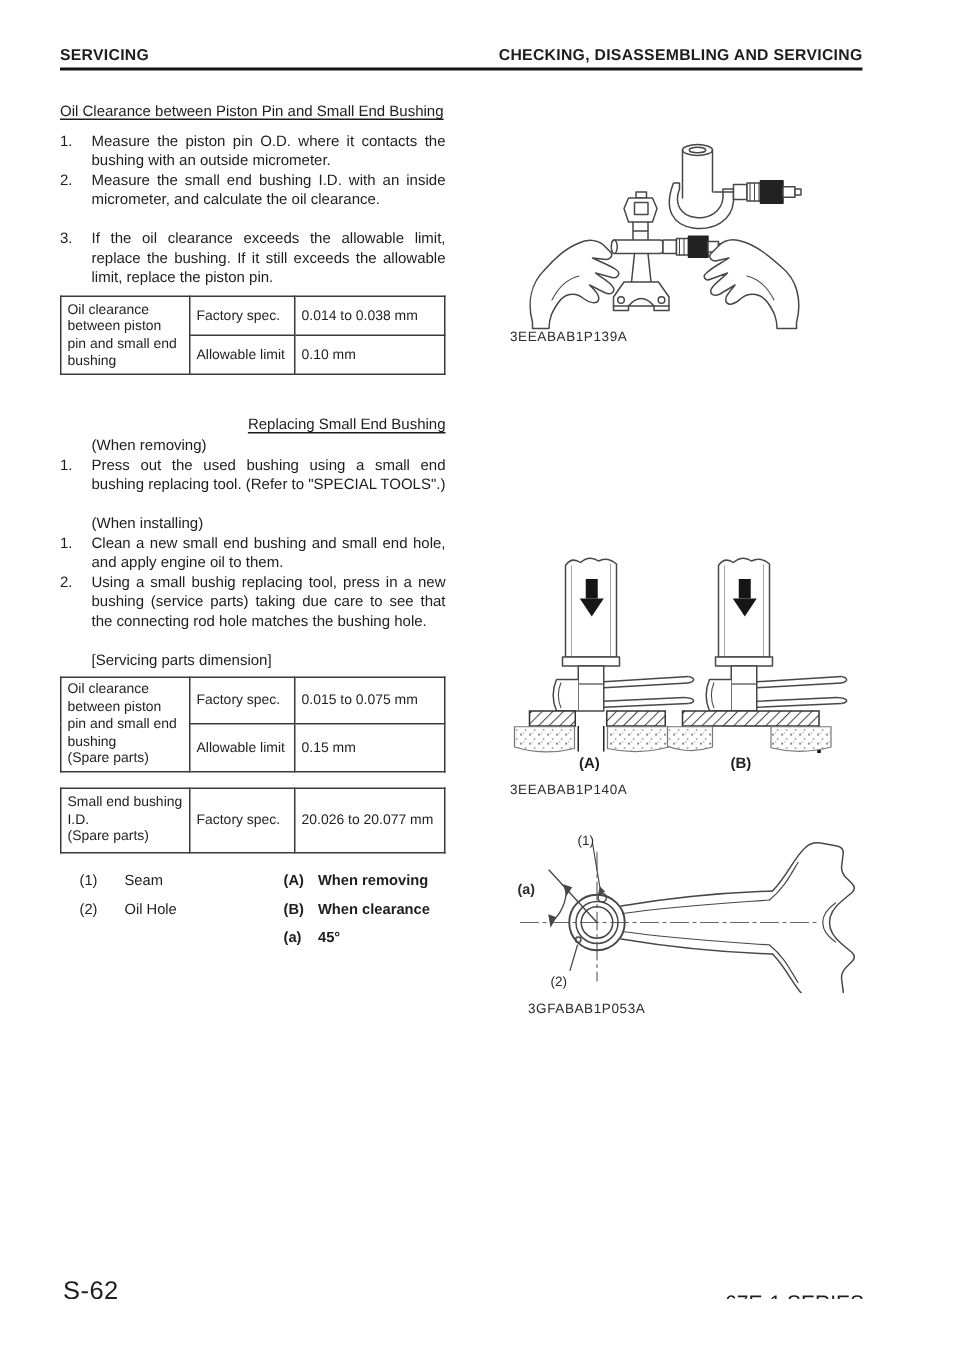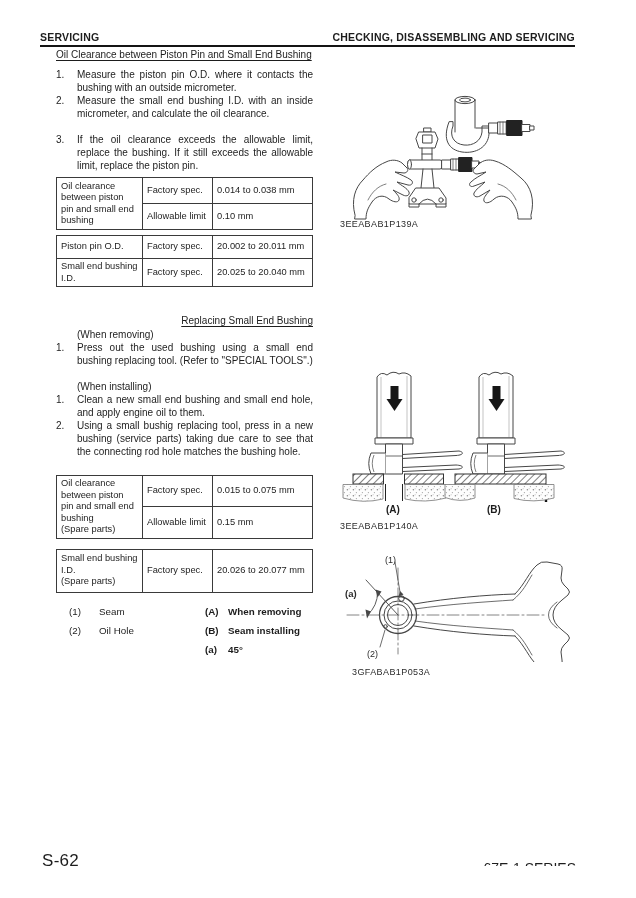--- a/index.html
+++ b/index.html
@@ -6,21 +6,21 @@
   .page {
     position:relative; width:636px; height:866px; background:#ffffff;
     font-family:"Liberation Sans","DejaVu Sans",sans-serif; color:#1d1d1d;
     overflow:hidden;
   }
   
   .hdr-left  { position:absolute; left:40px;  top:31px; font-size:10.5px; font-weight:bold; letter-spacing:.2px; }
   .hdr-right { position:absolute; right:61px; top:31px; font-size:10.5px; font-weight:bold; letter-spacing:.2px;text-align:right; }
   .hdr-rule  { position:absolute; left:40px;  top:45px; width:535px; height:2px; background:#141414; }
   
-  .col-left { position:absolute; left:40px; top:48px; width:257px; font-size:10px; line-height:13px;margin-left:16px; }
+  .col-left { position:absolute; left:40px; top:68px; width:257px; font-size:10px; line-height:13px; }
   .sec-title { text-decoration:underline; text-underline-offset:2px; margin:0 0 7px 0; }
   .mt27 { margin-top:27px; margin-bottom:1px;text-align:right; }
   .step { display:flex; }
   .step-num { width:21px; flex:none; }
   .step-text { flex:1; text-align:justify; }
   .subhead { font-weight:normal; padding-left:21px; }
   table.spec { border-collapse:collapse; width:257px; table-layout:fixed; margin-top:5px; }
   table.spec td { border:1px solid #3a3a3a; padding:2px 4px; font-size:9.3px; line-height:11.5px; vertical-align:middle; }
   table.spec col.c1 { width:86px; } table.spec col.c2 { width:70px; }
   tr.h25 td { height:21px; } tr.h22 td { height:18px; } tr.h28 td { height:24px; } tr.h42 td { height:38px; }
@@ -80,58 +80,40 @@
         <td>Factory spec.</td>
         <td>0.014 to 0.038 mm</td>
       </tr>
       <tr class="h25">
         <td>Allowable limit</td>
         <td>0.10 mm</td>
       </tr>
     </tbody>
       </table>
 
-    <table class="spec mt9">
-      <colgroup>
-          <col class="c1">
-          <col class="c2">
-          <col>
-        </colgroup>
-      <tbody>
-          <tr class="h22">
-        <td>Piston pin O.D.</td>
-        <td>Factory spec.</td>
-        <td>20.002 to 20.011 mm</td>
-      </tr>
-      <tr class="h22">
-        <td>Small end bushing I.D.</td>
-        <td>Factory spec.</td>
-        <td>20.025 to 20.040 mm</td>
-      </tr>
-    </tbody>
-      </table>
 
     <div class="sec-title mt27">Replacing Small End Bushing</div>
 
     <div class="subhead">(When removing)</div>
     <div class="step">
       <span class="step-num">1.</span>
       <span class="step-text" style="min-height:39px">Press out the used bushing using a small end bushing replacing tool.  (Refer to "SPECIAL TOOLS".)</span>
     </div>
 
     <div class="subhead">(When installing)</div>
     <div class="step">
       <span class="step-num">1.</span>
       <span class="step-text" style="min-height:26px">Clean a new small end bushing and small end hole, and apply engine oil to them.</span>
     </div>
     <div class="step">
       <span class="step-num">2.</span>
       <span class="step-text" style="min-height:52px">Using a small bushig replacing tool, press in a new bushing (service parts) taking due care to see that the connecting rod hole matches the bushing hole.</span>
     </div>
 
+    <div class="subhead">[Servicing parts dimension]</div>
 
     <table class="spec" style="margin-top:4px">
       <colgroup>
           <col class="c1">
           <col class="c2">
           <col>
         </colgroup>
       <tbody>
           <tr class="h28">
         <td rowspan="2" class="pre">Oil clearance between piston pin and small end bushing
@@ -173,21 +155,21 @@
           <span>Oil Hole</span>
         </div>
       </div>
       <div class="legend-right">
         <div class="lrow">
           <span class="rkey">(A)</span>
           <span>When removing</span>
         </div>
         <div class="lrow">
           <span class="rkey">(B)</span>
-          <span>Seam installing</span>
+          <span>When clearance</span>
         </div>
         <div class="lrow">
           <span class="rkey">(a)</span>
           <span>45°</span>
         </div>
       </div>
     </div>
   </div>
 
   <div class="fig" style="left:345px; top:88px; width:212px; height:132px">

